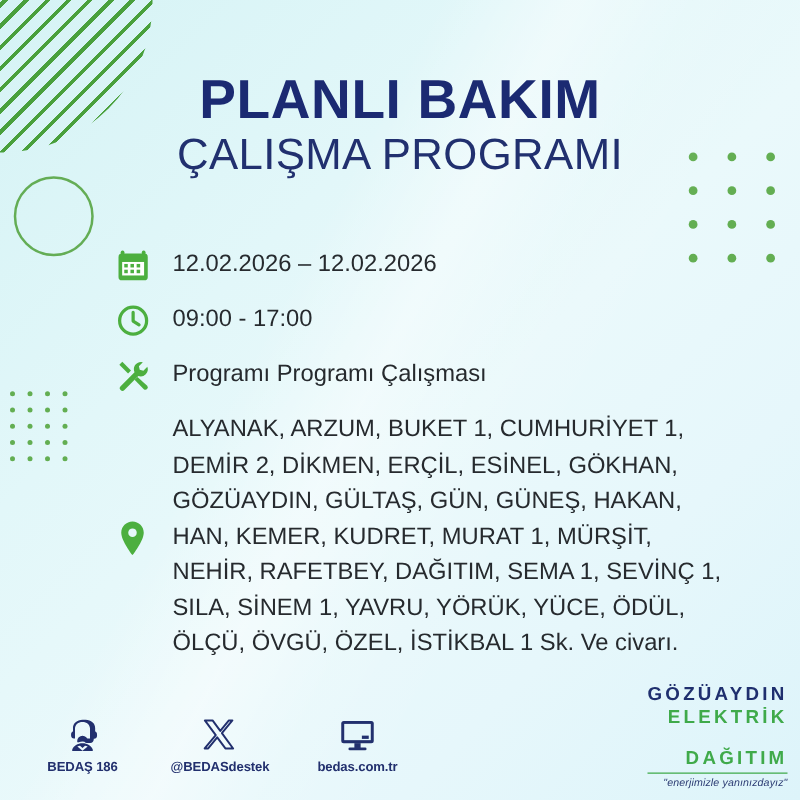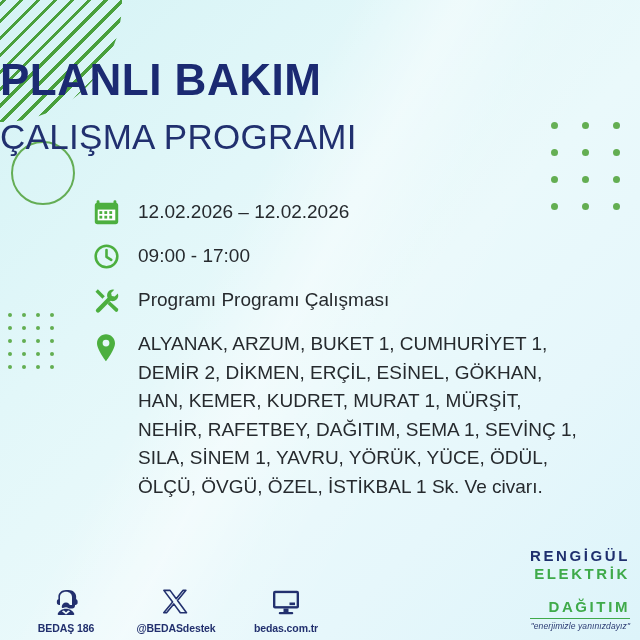--- a/index.html
+++ b/index.html
@@ -80,50 +80,50 @@
       rgba(255,255,255,0.10) 56%,
       rgba(255,255,255,0) 66%);
   }
 
   
   .heading {
     position: absolute;
     top: 58px;
     left: 0;
     width: 640px;
-    text-align: left;
+    text-align: center;
   }
   .title-main {
     font-size: 44px;
     font-weight: 700;
     letter-spacing: 0.5px;
     color: #1b2a72;
     line-height: 1;
     white-space: nowrap;
   }
   .title-sub {
-    margin-top: 17px;
+    margin-top: 4px;
     font-size: 35px;
     font-weight: 400;
     letter-spacing: 0.3px;
     color: #21306f;
     line-height: 1;
     white-space: nowrap;
   }
 
   
   .info {
     position: absolute;
     top: 198px;
     left: 86px;
     width: 520px;
   }
   .row {
     display: flex;
-    align-items: flex-start;
+    align-items: center;
     margin-bottom: 16px;
   }
   .row-icon {
     width: 40px;
     min-width: 40px;
     display: flex;
     justify-content: center;
     padding-top: 1px;
   }
   .row-text {
@@ -139,21 +139,21 @@
   .footer {
     position: absolute;
     left: 0;
     bottom: 0;
     width: 640px;
     height: 70px;
   }
   .contacts {
     position: absolute;
     left: 24px;
-    bottom: 6px;
+    bottom: 20px;
     display: flex;
     align-items: flex-end;
     gap: 26px;
   }
   .contact {
     width: 84px;
     text-align: center;
   }
   .contact-icon {
     height: 34px;
@@ -299,20 +299,21 @@
     <div class="row row-address">
       <div class="row-icon">
         <svg width="26" height="30" viewBox="0 0 24 30" aria-hidden="true">
           <path d="M12 1.2c-5 0-9 4-9 9 0 6.6 9 18 9 18s9-11.4 9-18c0-5-4-9-9-9z" fill="#4caf3f"></path>
           <circle cx="12" cy="10.1" r="3.4" fill="#e6f7fa"></circle>
         </svg>
       </div>
       <div class="row-text">
         <div>ALYANAK, ARZUM, BUKET 1, CUMHURİYET 1,</div>
         <div>DEMİR 2, DİKMEN, ERÇİL, ESİNEL, GÖKHAN,</div>
+        <div>GÖZÜAYDIN, GÜLTAŞ, GÜN, GÜNEŞ, HAKAN,</div>
         <div>HAN, KEMER, KUDRET, MURAT 1, MÜRŞİT,</div>
         <div>NEHİR, RAFETBEY, DAĞITIM, SEMA 1, SEVİNÇ 1,</div>
         <div>SILA, SİNEM 1, YAVRU, YÖRÜK, YÜCE, ÖDÜL,</div>
         <div>ÖLÇÜ, ÖVGÜ, ÖZEL, İSTİKBAL 1 Sk. Ve civarı.</div>
       </div>
     </div>
 
   </div>
 
   <div class="footer">
@@ -350,21 +351,21 @@
             <rect x="10" y="17.2" width="4" height="3.1" fill="#22306e"></rect>
             <rect x="6.2" y="20" width="11.6" height="1.8" rx="0.9" fill="#22306e"></rect>
           </svg>
         </div>
         <div class="contact-label">bedas.com.tr</div>
       </div>
 
     </div>
 
     <div class="brand">
-      <div class="brand-l1">RENGİGÜL</div>
+      <div class="brand-l1">GÖZÜAYDIN</div>
       <div class="brand-l2">ELEKTRİK</div>
       <div class="brand-l3">DAĞITIM</div>
       <div class="brand-rule"></div>
       <div class="brand-tag">"enerjimizle yanınızdayız"</div>
     </div>
 
   </div>
 
 </div>
 

